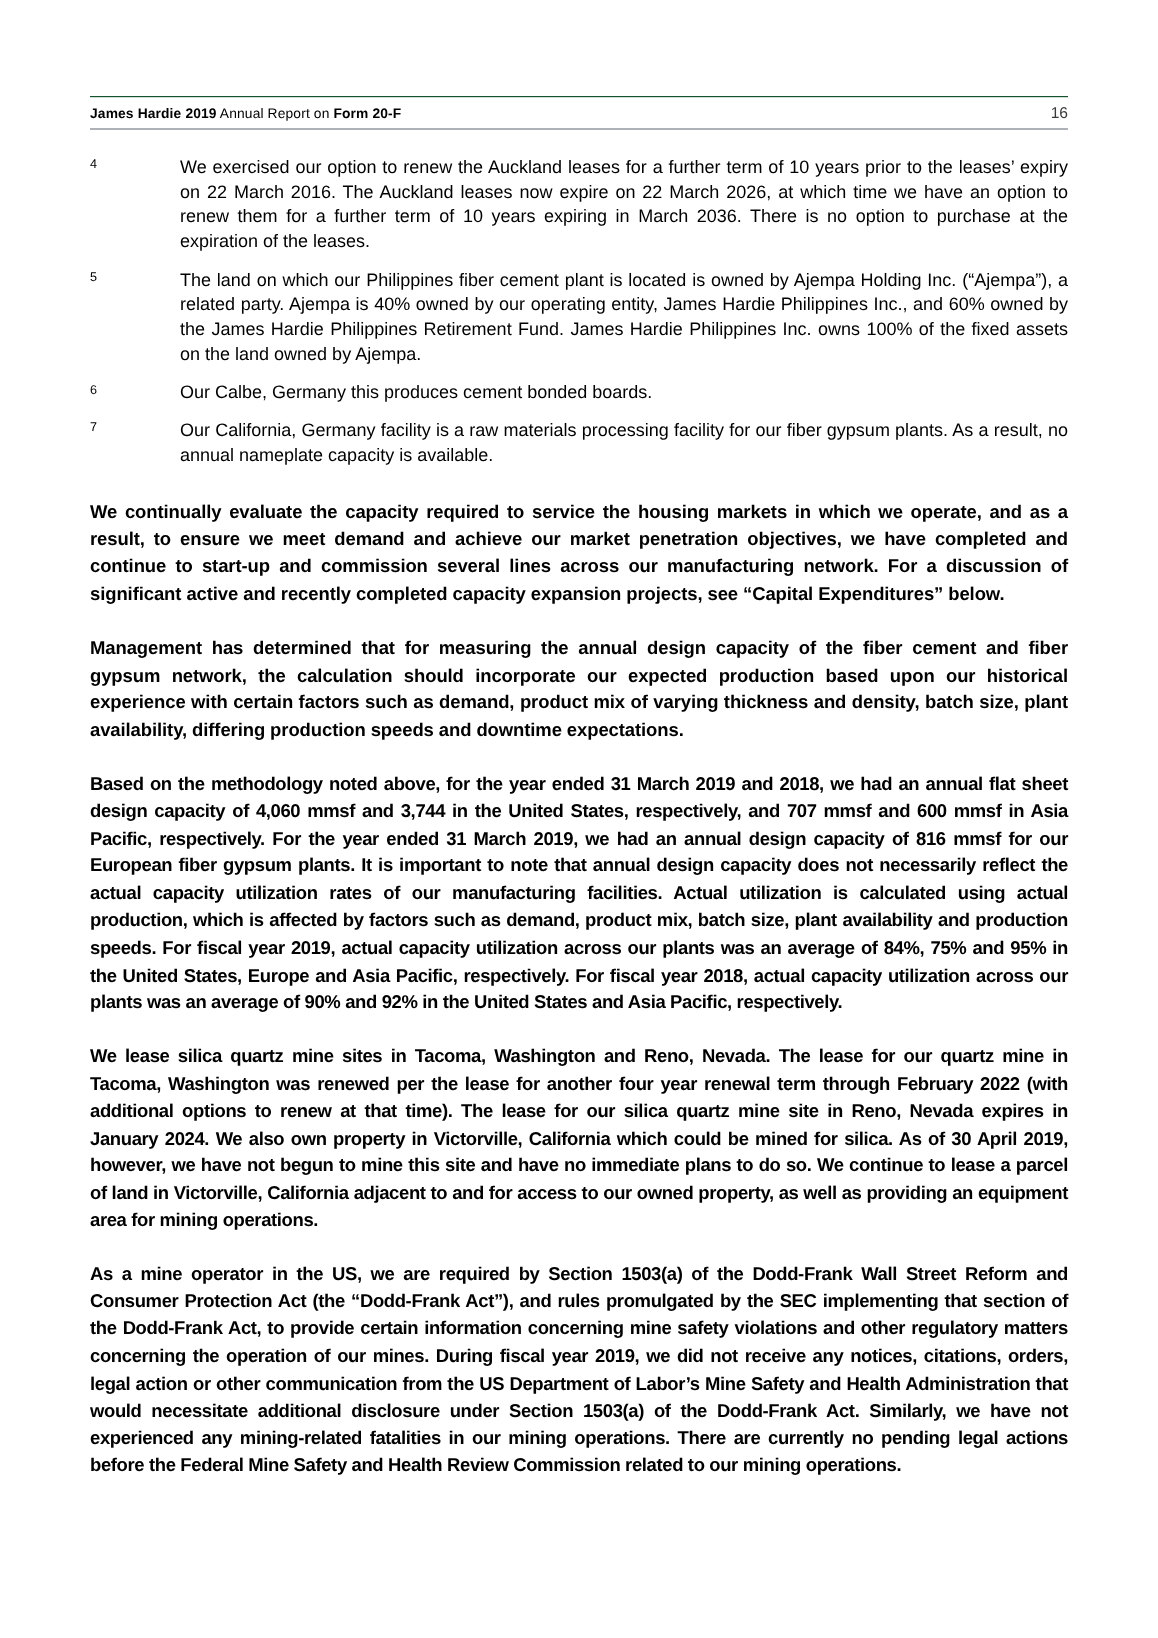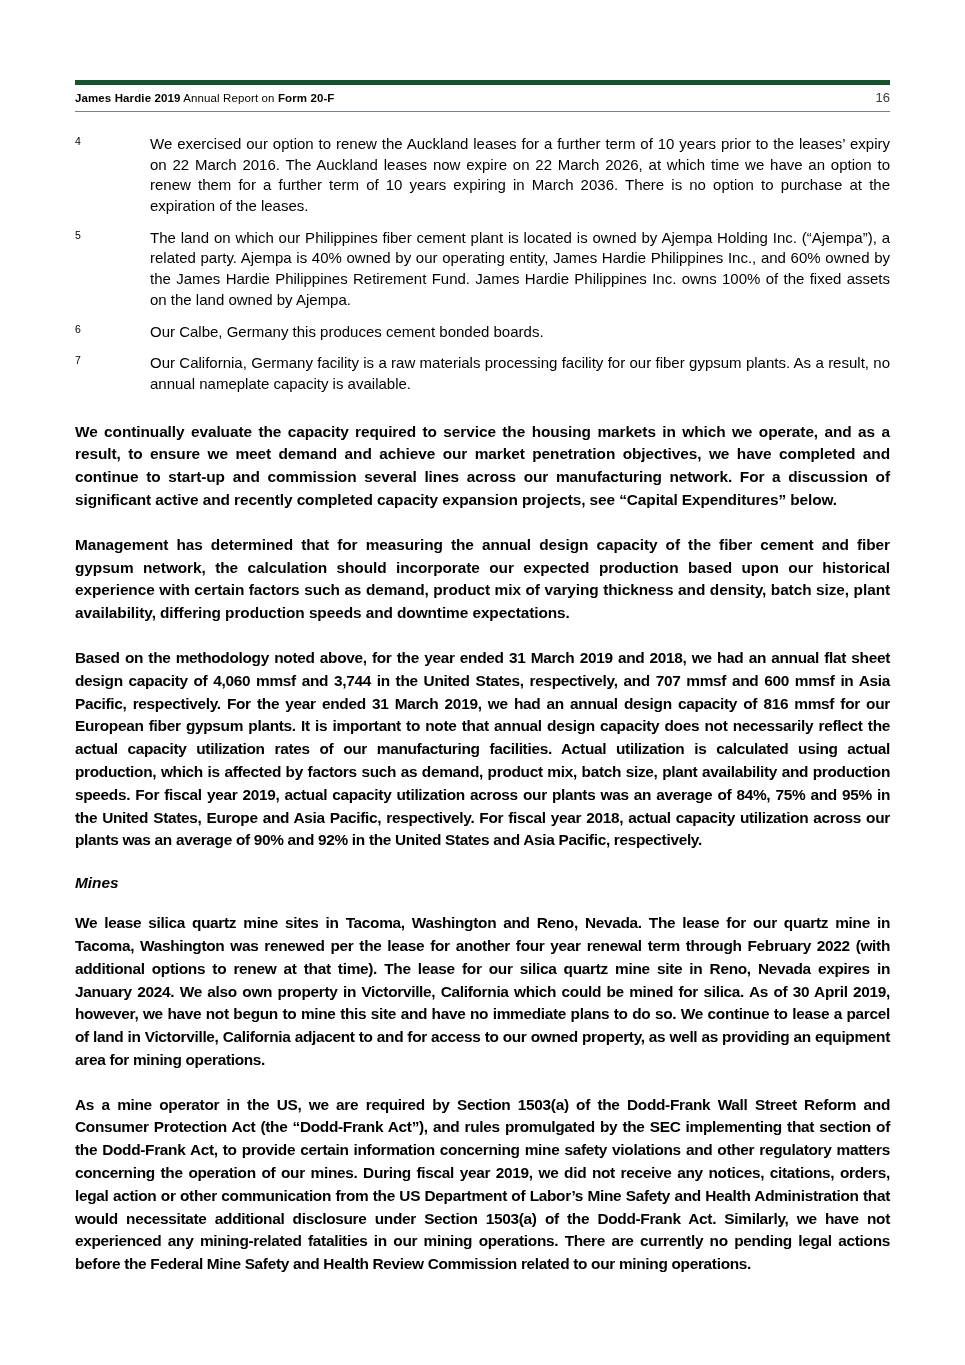--- a/index.html
+++ b/index.html
@@ -17,21 +17,21 @@
   .page {
     position: relative;
     width: 965px;
     height: 1365px;
     box-sizing: border-box;
     padding: 0 75px;
   }
   
   .header {
     margin-top: 80px;
-    border-top: 5px solid #14532d;
+    border-top: 1px solid #14532d;
     border-bottom: 1px solid #7a8088;
     padding: 5px 0 6px 0;
     display: flex;
     align-items: baseline;
     justify-content: space-between;
     gap: 35px;
   }
   .header-title {
     font-size: 11.5px;
     letter-spacing: 0.01em;
@@ -109,18 +109,17 @@
     <div class="footnote">
       <div class="fn-num">7</div>
       <div class="fn-text">Our California, Germany facility is a raw materials processing facility for our fiber gypsum plants. As a result, no annual nameplate capacity is available.</div>
     </div>
   </div>
 
   <div class="body">
     <p>We continually evaluate the capacity required to service the housing markets in which we operate, and as a result, to ensure we meet demand and achieve our market penetration objectives, we have completed and continue to start-up and commission several lines across our manufacturing network. For a discussion of significant active and recently completed capacity expansion projects, see “Capital Expenditures” below.</p>
     <p>Management has determined that for measuring the annual design capacity of the fiber cement and fiber gypsum network, the calculation should incorporate our expected production based upon our historical experience with certain factors such as demand, product mix of varying thickness and density, batch size, plant availability, differing production speeds and downtime expectations.</p>
     <p class="tight">Based on the methodology noted above, for the year ended 31 March 2019 and 2018, we had an annual flat sheet design capacity of 4,060 mmsf and 3,744 in the United States, respectively, and 707 mmsf and 600 mmsf in Asia Pacific, respectively. For the year ended 31 March 2019, we had an annual design capacity of 816 mmsf for our European fiber gypsum plants. It is important to note that annual design capacity does not necessarily reflect the actual capacity utilization rates of our manufacturing facilities. Actual utilization is calculated using actual production, which is affected by factors such as demand, product mix, batch size, plant availability and production speeds. For fiscal year 2019, actual capacity utilization across our plants was an average of 84%, 75% and 95% in the United States, Europe and Asia Pacific, respectively. For fiscal year 2018, actual capacity utilization across our plants was an average of 90% and 92% in the United States and Asia Pacific, respectively.</p>
-    <div class="subhead">Mines</div>
     <p class="tight">We lease silica quartz mine sites in Tacoma, Washington and Reno, Nevada. The lease for our quartz mine in Tacoma, Washington was renewed per the lease for another four year renewal term through February 2022 (with additional options to renew at that time). The lease for our silica quartz mine site in Reno, Nevada expires in January 2024. We also own property in Victorville, California which could be mined for silica. As of 30 April 2019, however, we have not begun to mine this site and have no immediate plans to do so. We continue to lease a parcel of land in Victorville, California adjacent to and for access to our owned property, as well as providing an equipment area for mining operations.</p>
     <p class="tight">As a mine operator in the US, we are required by Section 1503(a) of the Dodd-Frank Wall Street Reform and Consumer Protection Act (the “Dodd-Frank Act”), and rules promulgated by the SEC implementing that section of the Dodd-Frank Act, to provide certain information concerning mine safety violations and other regulatory matters concerning the operation of our mines. During fiscal year 2019, we did not receive any notices, citations, orders, legal action or other communication from the US Department of Labor’s Mine Safety and Health Administration that would necessitate additional disclosure under Section 1503(a) of the Dodd-Frank Act. Similarly, we have not experienced any mining-related fatalities in our mining operations. There are currently no pending legal actions before the Federal Mine Safety and Health Review Commission related to our mining operations.</p>
   </div>
 
 </div>
 
 </body></html>

